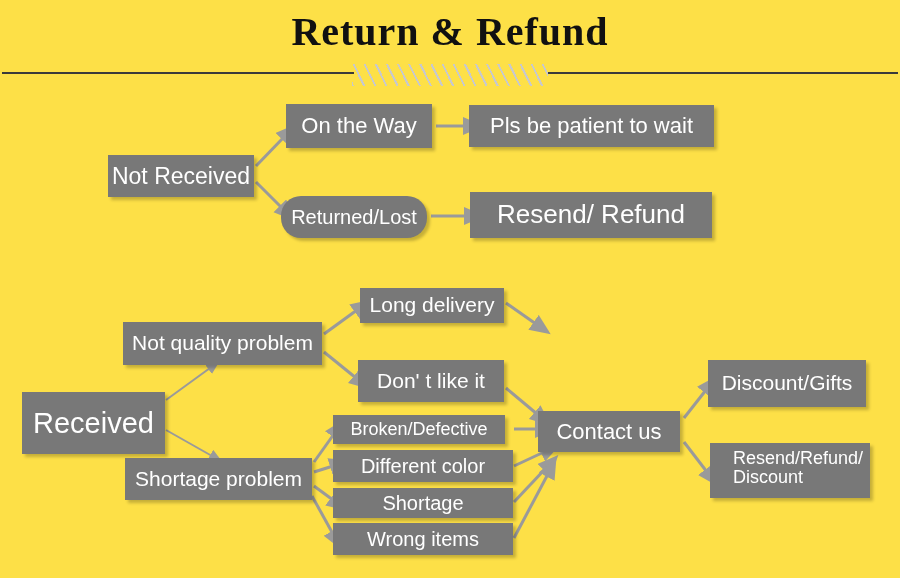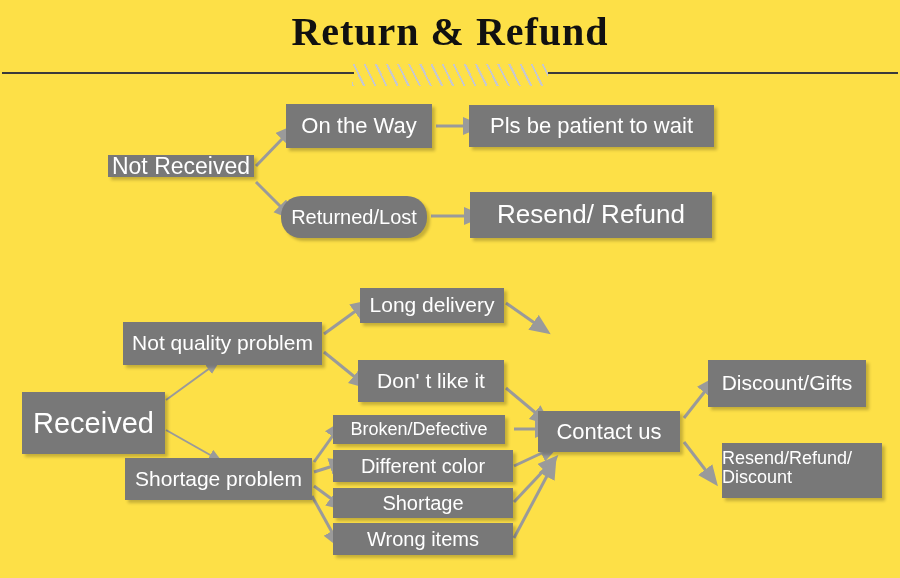--- a/index.html
+++ b/index.html
@@ -39,21 +39,21 @@
     color:#ffffff;
     display:flex;
     align-items:center;
     justify-content:center;
     box-sizing:border-box;
     box-shadow:3px 3px 3px rgba(0,0,0,.22);
     line-height:1.05;
     white-space:nowrap;
     overflow:hidden;
   }
-  .node.left-align{justify-content:flex-start;padding-left:0;white-space:normal;text-align:left;align-items:center;margin-left:12px;}
+  .node.left-align{justify-content:flex-start;padding-left:23px;white-space:normal;text-align:left;align-items:center;}
 
   
   svg.arrows{position:absolute;left:0;top:0;width:900px;height:578px;pointer-events:none;}
 </style>
 </head>
 <body>
 
 <div id="root">
 
   <div class="title">Return &amp; Refund</div>
@@ -104,21 +104,21 @@
       <path d="M514,466 L544,452"></path>
       <path d="M514,502 L546,468"></path>
       <path d="M514,538 L548,474"></path>
 
       <path d="M684,418 L706,390"></path>
 
       <path d="M684,442 L707,472"></path>
     </g>
   </svg>
 
-  <div class="node" style="left:108px;top:155px;width:146px;height:22px;font-size:23px;">Not Received</div>
+  <div class="node" style="left:108px;top:155px;width:146px;height:42px;font-size:23px;">Not Received</div>
 
   <div class="node" style="left:286px;top:104px;width:146px;height:44px;font-size:22px;">On the Way</div>
 
   <div class="node" style="left:469px;top:105px;width:245px;height:42px;font-size:22px;">Pls be patient to wait</div>
 
   <div class="node" style="left:281px;top:196px;width:146px;height:42px;font-size:20px;border-radius:20px;">Returned/Lost</div>
 
   <div class="node" style="left:470px;top:192px;width:242px;height:46px;font-size:26px;text-align:center;">Resend/ Refund</div>
 
   <div class="node" style="left:22px;top:392px;width:143px;height:62px;font-size:29px;">Received</div>

